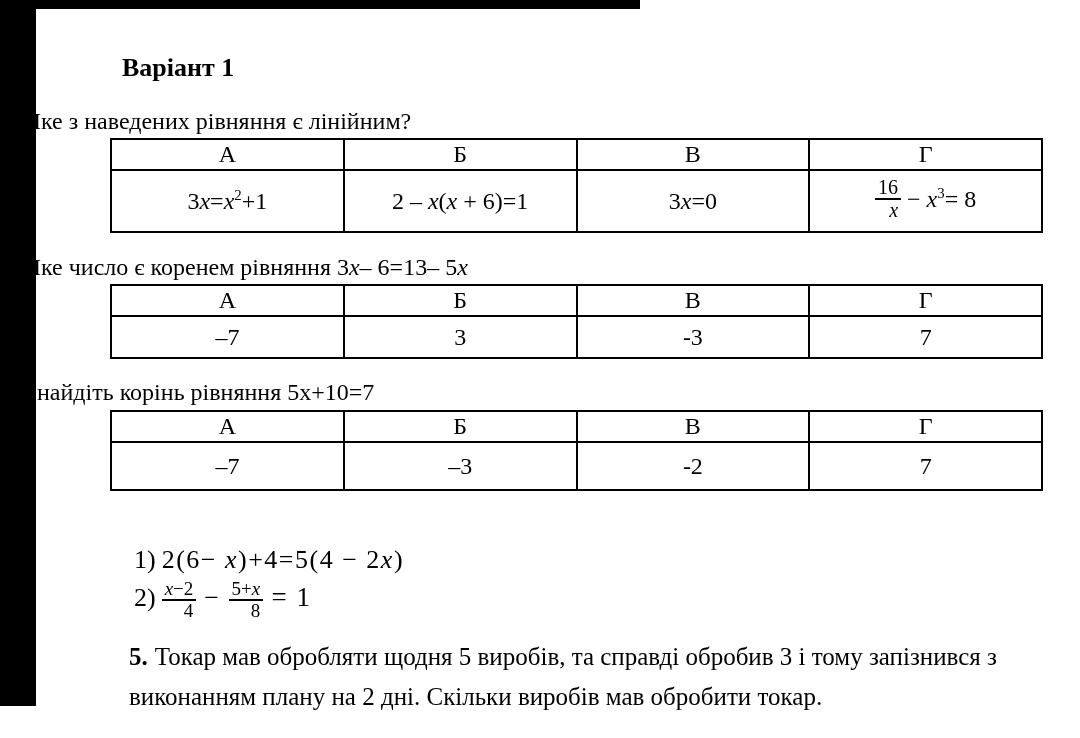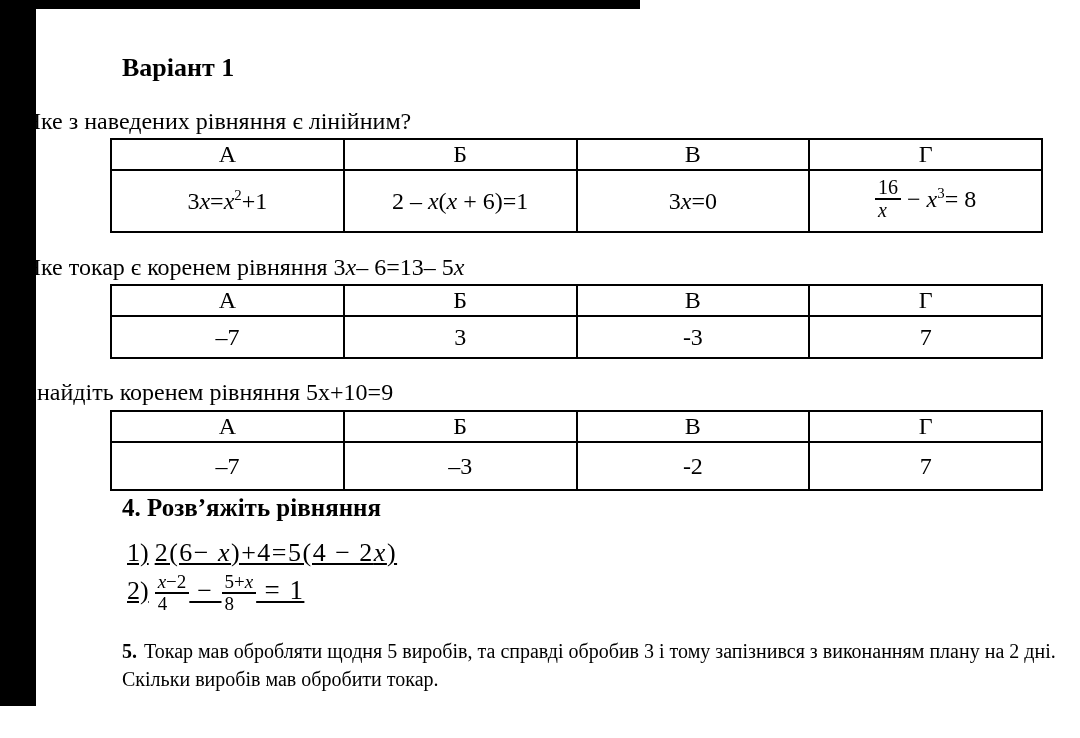--- a/index.html
+++ b/index.html
@@ -20,32 +20,32 @@
             table-layout:fixed;font-size:24px;}
   .anstable td{border:2px solid #000;text-align:center;vertical-align:middle;padding:0;width:25%;}
   .hrow td{height:29px;}
   .t1body td{height:60px;}
   .t2body td{height:40px;}
   .t3body td{height:46px;}
 
   .mvar{font-style:italic;}
   sup{font-size:0.62em;vertical-align:super;line-height:0;}
 
-  .frac{display:inline-block;vertical-align:middle;text-align:left;line-height:1.05;}
+  .frac{display:inline-block;vertical-align:middle;text-align:right;line-height:1.05;}
   .frac .num{display:block;border-bottom:2px solid #000;padding:0 3px;}
   .frac .den{display:block;padding:0 3px;}
   .t1body .frac{font-size:20px;position:relative;top:-2px;}
 
   .q4head{position:absolute;left:122px;top:494px;margin:0;font-size:25px;font-weight:bold;}
-  .eqline{position:absolute;left:122px;margin:5px;font-size:26px;letter-spacing:1.5px;white-space:nowrap;text-decoration:underline;}
+  .eqline{position:absolute;left:122px;margin:12px;font-size:26px;letter-spacing:1.5px;white-space:nowrap;}
   .eqline .lbl{letter-spacing:0;margin-right:6px;}
   .eq2 .frac{font-size:19px;letter-spacing:0;}
   .eq2 .tail{font-size:27px;}
 
-  .para{position:absolute;left:122px;top:637px;width:938px;margin:0;font-size:20px;line-height:28px;}
+  .para{position:absolute;left:129px;top:637px;width:938px;margin:0;font-size:25px;line-height:40px;}
   .para b{margin-right:7px;}
 </style>
 </head>
 <body>
 
 <div class="page">
 
   <div class="bar-left"></div>
   <div class="bar-top"></div>
 
@@ -66,64 +66,61 @@
     <tr class="t1body">
       <td><span class="eq"><span>3</span><span class="mvar">x</span><span>=</span><span class="mvar">x</span><sup>2</sup><span>+1</span></span></td>
       <td><span class="eq"><span>2 – </span><span class="mvar">x</span><span>(</span><span class="mvar">x</span><span> + 6)=1</span></span></td>
       <td><span class="eq"><span>3</span><span class="mvar">x</span><span>=0</span></span></td>
       <td><span class="eq"><span class="frac"><span class="num"><span>16</span></span><span class="den"><span class="mvar">x</span></span></span><span> − </span><span class="mvar">x</span><sup>3</sup><span>= 8</span></span></td>
     </tr>
   </tbody>
     </table>
 
   <p class="qline" style="top:254px;">
-    <b>2.</b><span>Яке токар є коренем рівняння</span><span class="eq"><span> 3</span><span class="mvar">x</span><span>– 6=13– 5</span><span class="mvar">x</span></span>
+    <b>2.</b><span>Яке число є коренем рівняння</span><span class="eq"><span> 3</span><span class="mvar">x</span><span>– 6=13– 5</span><span class="mvar">x</span></span>
   </p>
 
   <table class="anstable" style="top:284px;">
     <tbody>
         <tr class="hrow">
       <td>А</td>
       <td>Б</td>
       <td>В</td>
       <td>Г</td>
     </tr>
     <tr class="t2body">
       <td>–7</td>
       <td>3</td>
       <td>-3</td>
       <td>7</td>
     </tr>
   </tbody>
     </table>
 
   <p class="qline" style="top:379px;">
-    <b>3.</b><span>Знайдіть коренем рівняння</span><span class="eq"><span> 5х+10=9</span></span>
+    <b>3.</b><span>Знайдіть корінь рівняння</span><span class="eq"><span> 5х+10=7</span></span>
   </p>
 
   <table class="anstable" style="top:410px;">
     <tbody>
         <tr class="hrow">
       <td>А</td>
       <td>Б</td>
       <td>В</td>
       <td>Г</td>
     </tr>
     <tr class="t3body">
       <td>–7</td>
       <td>–3</td>
       <td>-2</td>
       <td>7</td>
     </tr>
   </tbody>
     </table>
 
-  <p class="q4head">
-    <b>4.</b> <b>Розв’яжіть рівняння</b>
-  </p>
 
   <p class="eqline" style="top:533px;">
     <span class="lbl">1)</span><span class="eq"><span>2(6− </span><span class="mvar">x</span><span>)+4=5(4 − 2</span><span class="mvar">x</span><span>)</span></span>
   </p>
 
   <p class="eqline eq2" style="top:567px;">
     <span class="lbl">2)</span><span class="eq"><span class="frac"><span class="num"><span class="mvar">x</span><span>−2</span></span><span class="den"><span>4</span></span></span><span> − </span><span class="frac"><span class="num"><span>5+</span><span class="mvar">x</span></span><span class="den"><span>8</span></span></span></span><span class="tail"> = 1</span>
   </p>
 
   <p class="para">

